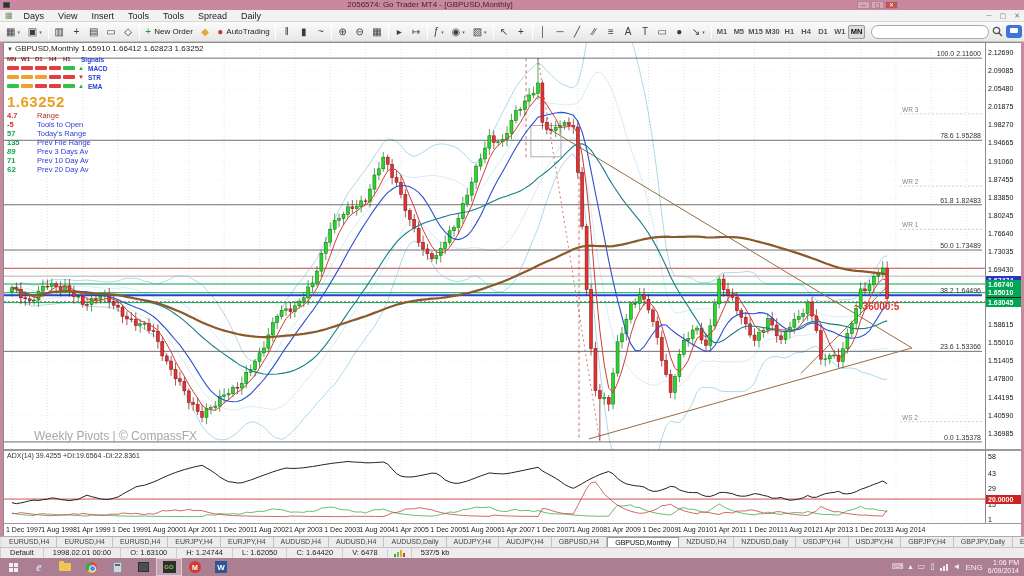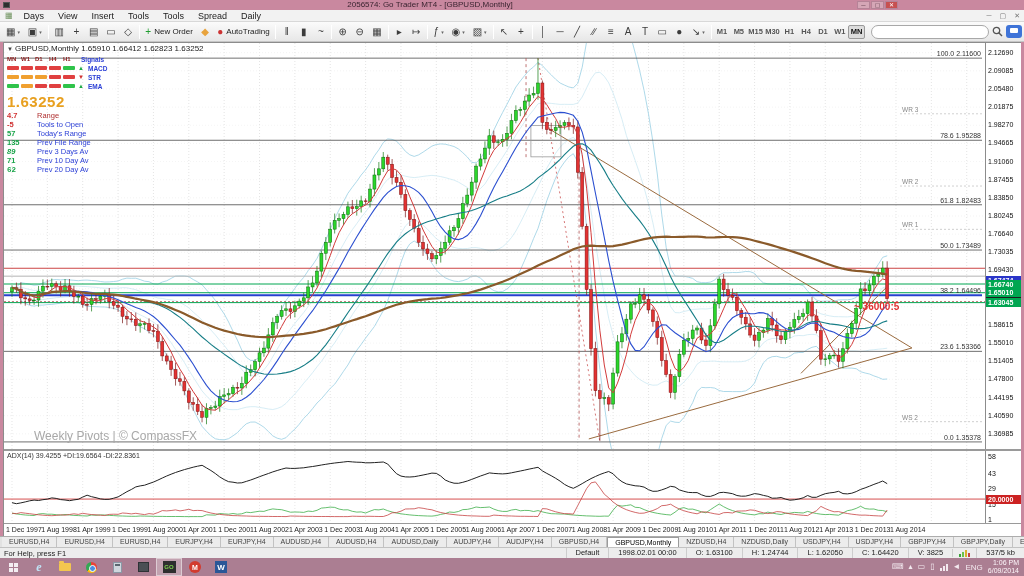--- a/index.html
+++ b/index.html
@@ -970,28 +970,27 @@
       <span class="ctab">NZDUSD,H4</span>
       <span class="ctab">NZDUSD,Daily</span>
       <span class="ctab">USDJPY,H4</span>
       <span class="ctab">USDJPY,H4</span>
       <span class="ctab">GBPJPY,H4</span>
       <span class="ctab">GBPJPY,Daily</span>
       <span class="ctab">EURAUD,H4</span>
     </div>
 
   <div id="statusbar">
-    <span class="left">For Help, press F1</span>
     <span class="seg">Default</span>
     <span class="seg">1998.02.01 00:00</span>
     <span class="seg">O: 1.63100</span>
     <span class="seg">H: 1.24744</span>
     <span class="seg">L: 1.62050</span>
     <span class="seg">C: 1.64420</span>
-    <span class="seg">V: 3825</span>
+    <span class="seg">V: 6478</span>
     <span id="traffic-icon">
       <i style="height:3px;background:#3aa33a"></i>
         <i style="height:5px;background:#6cc24a"></i>
         <i style="height:7px;background:#d8b12c"></i>
         <i style="height:4px;background:#c64444"></i>
     </span>
     <span class="seg">537/5 kb</span>
   </div>
 
   <div id="taskbar">

